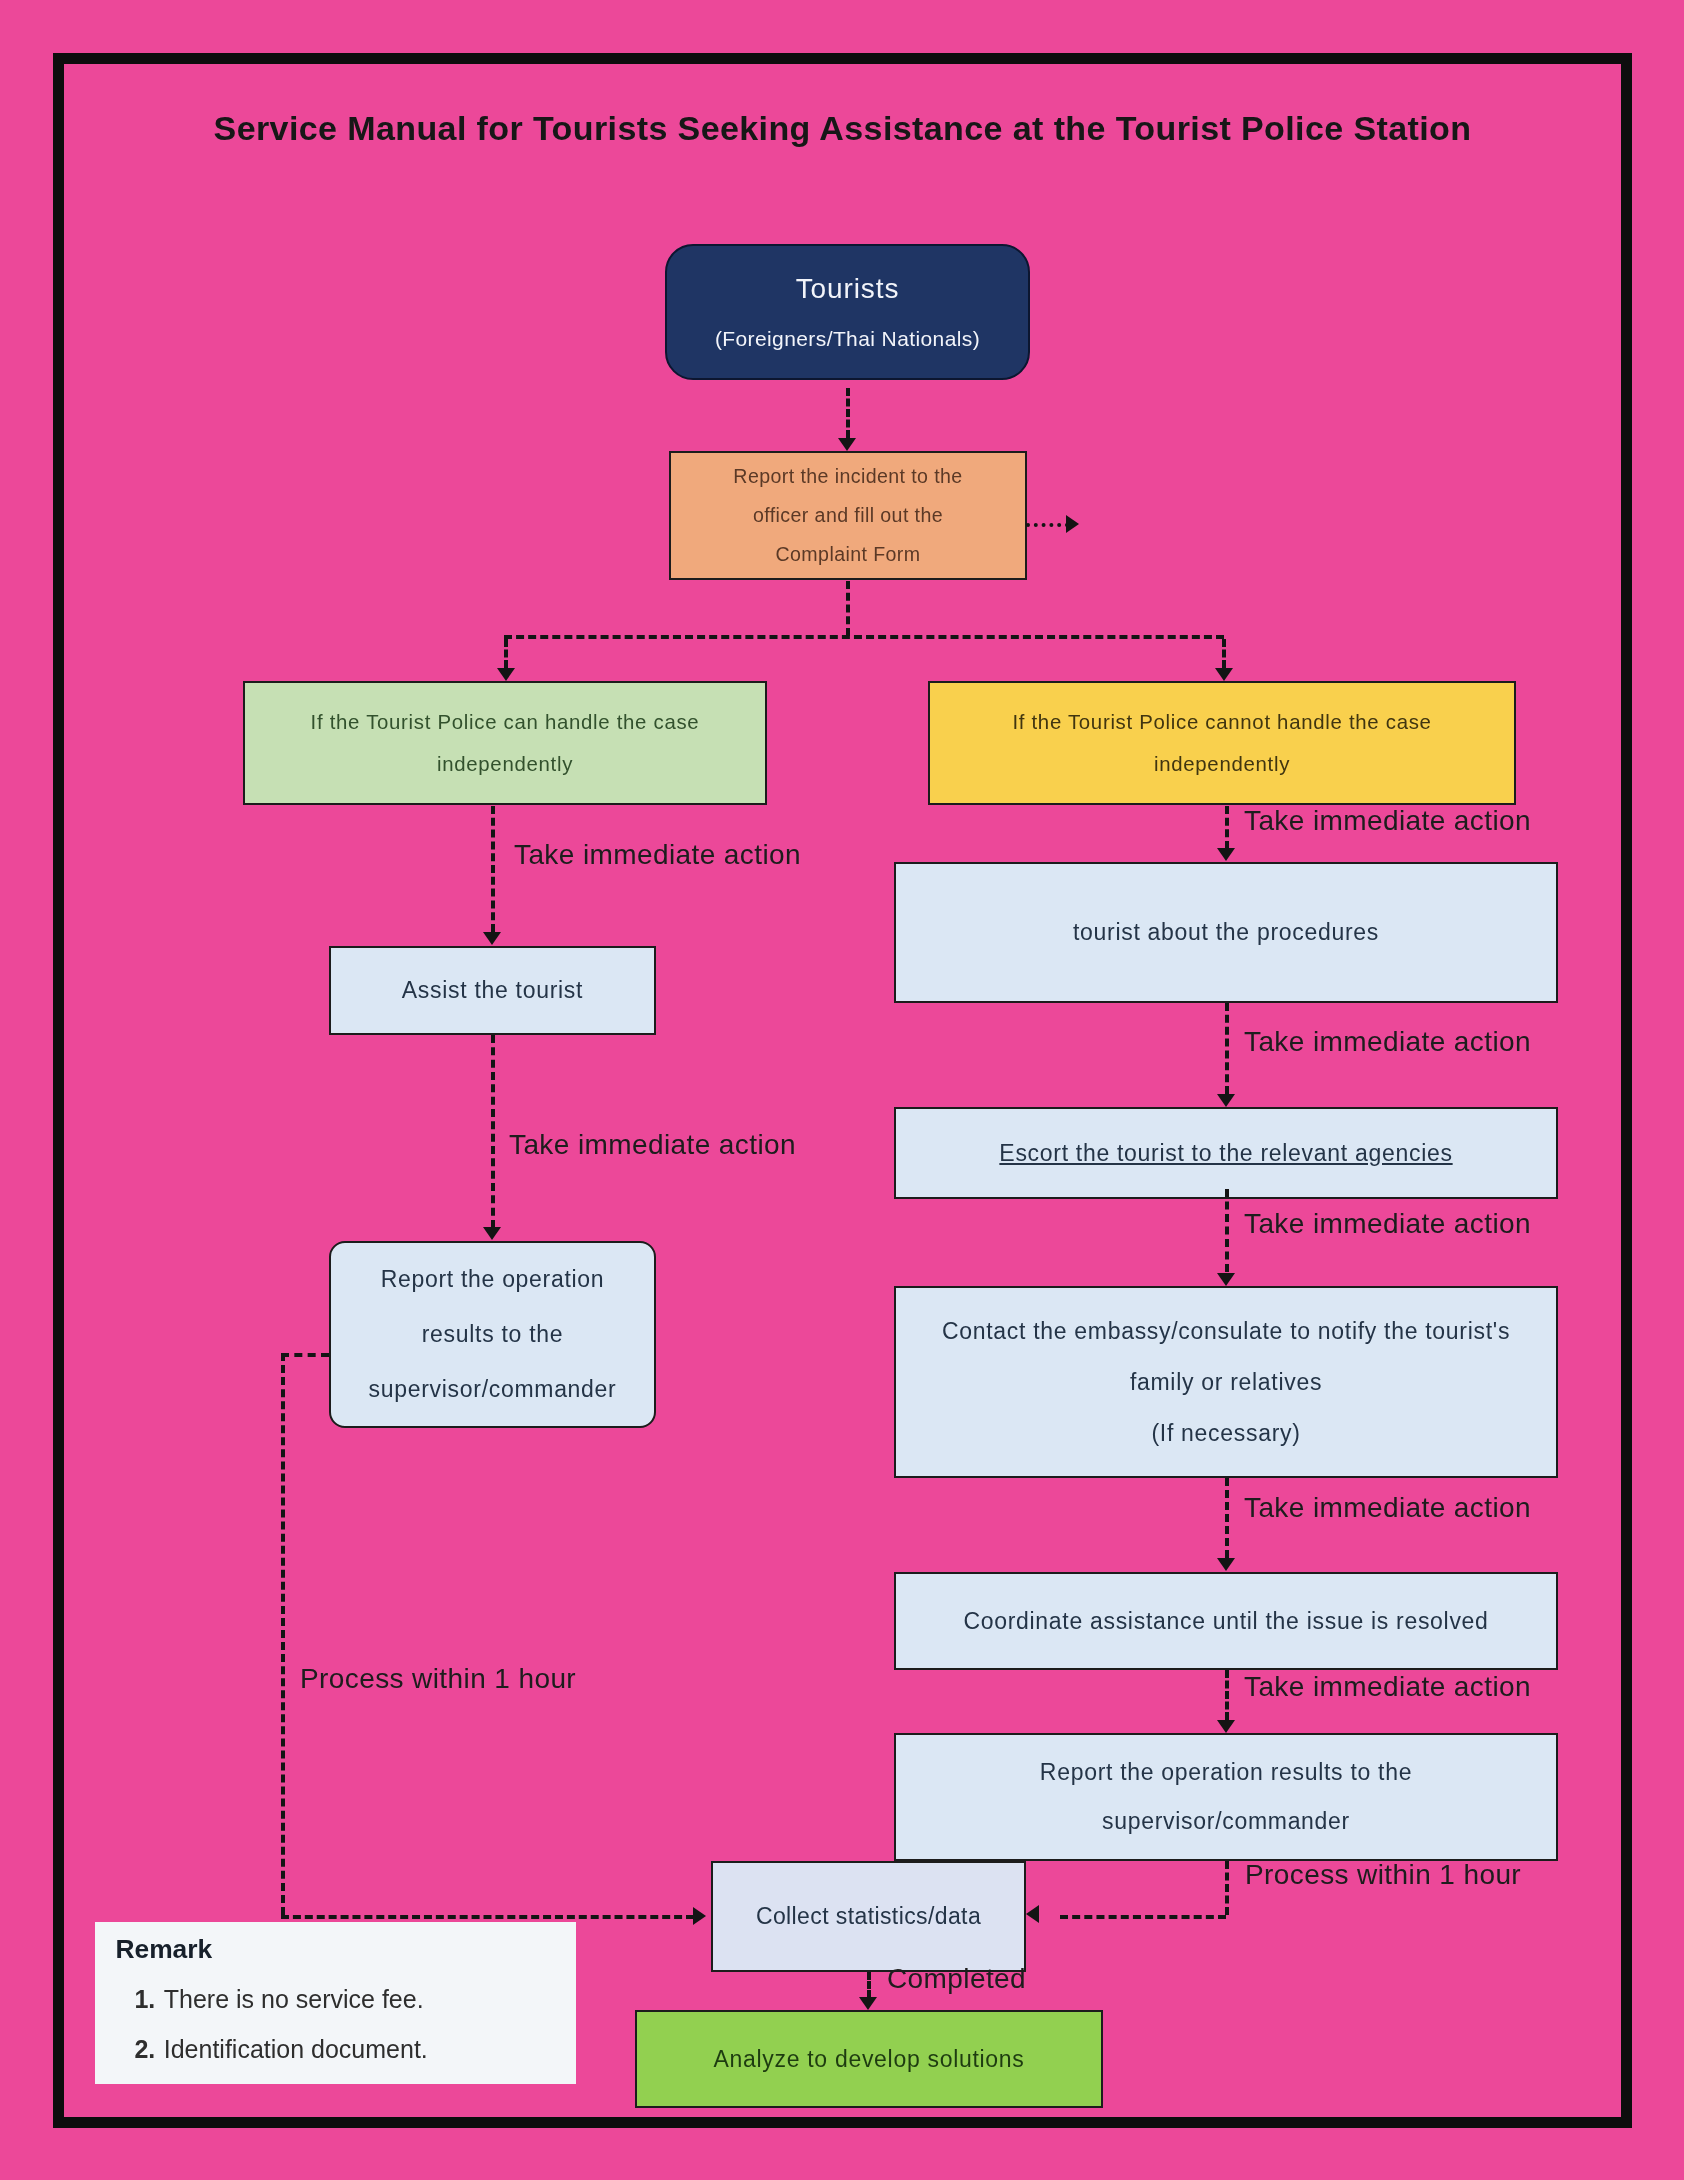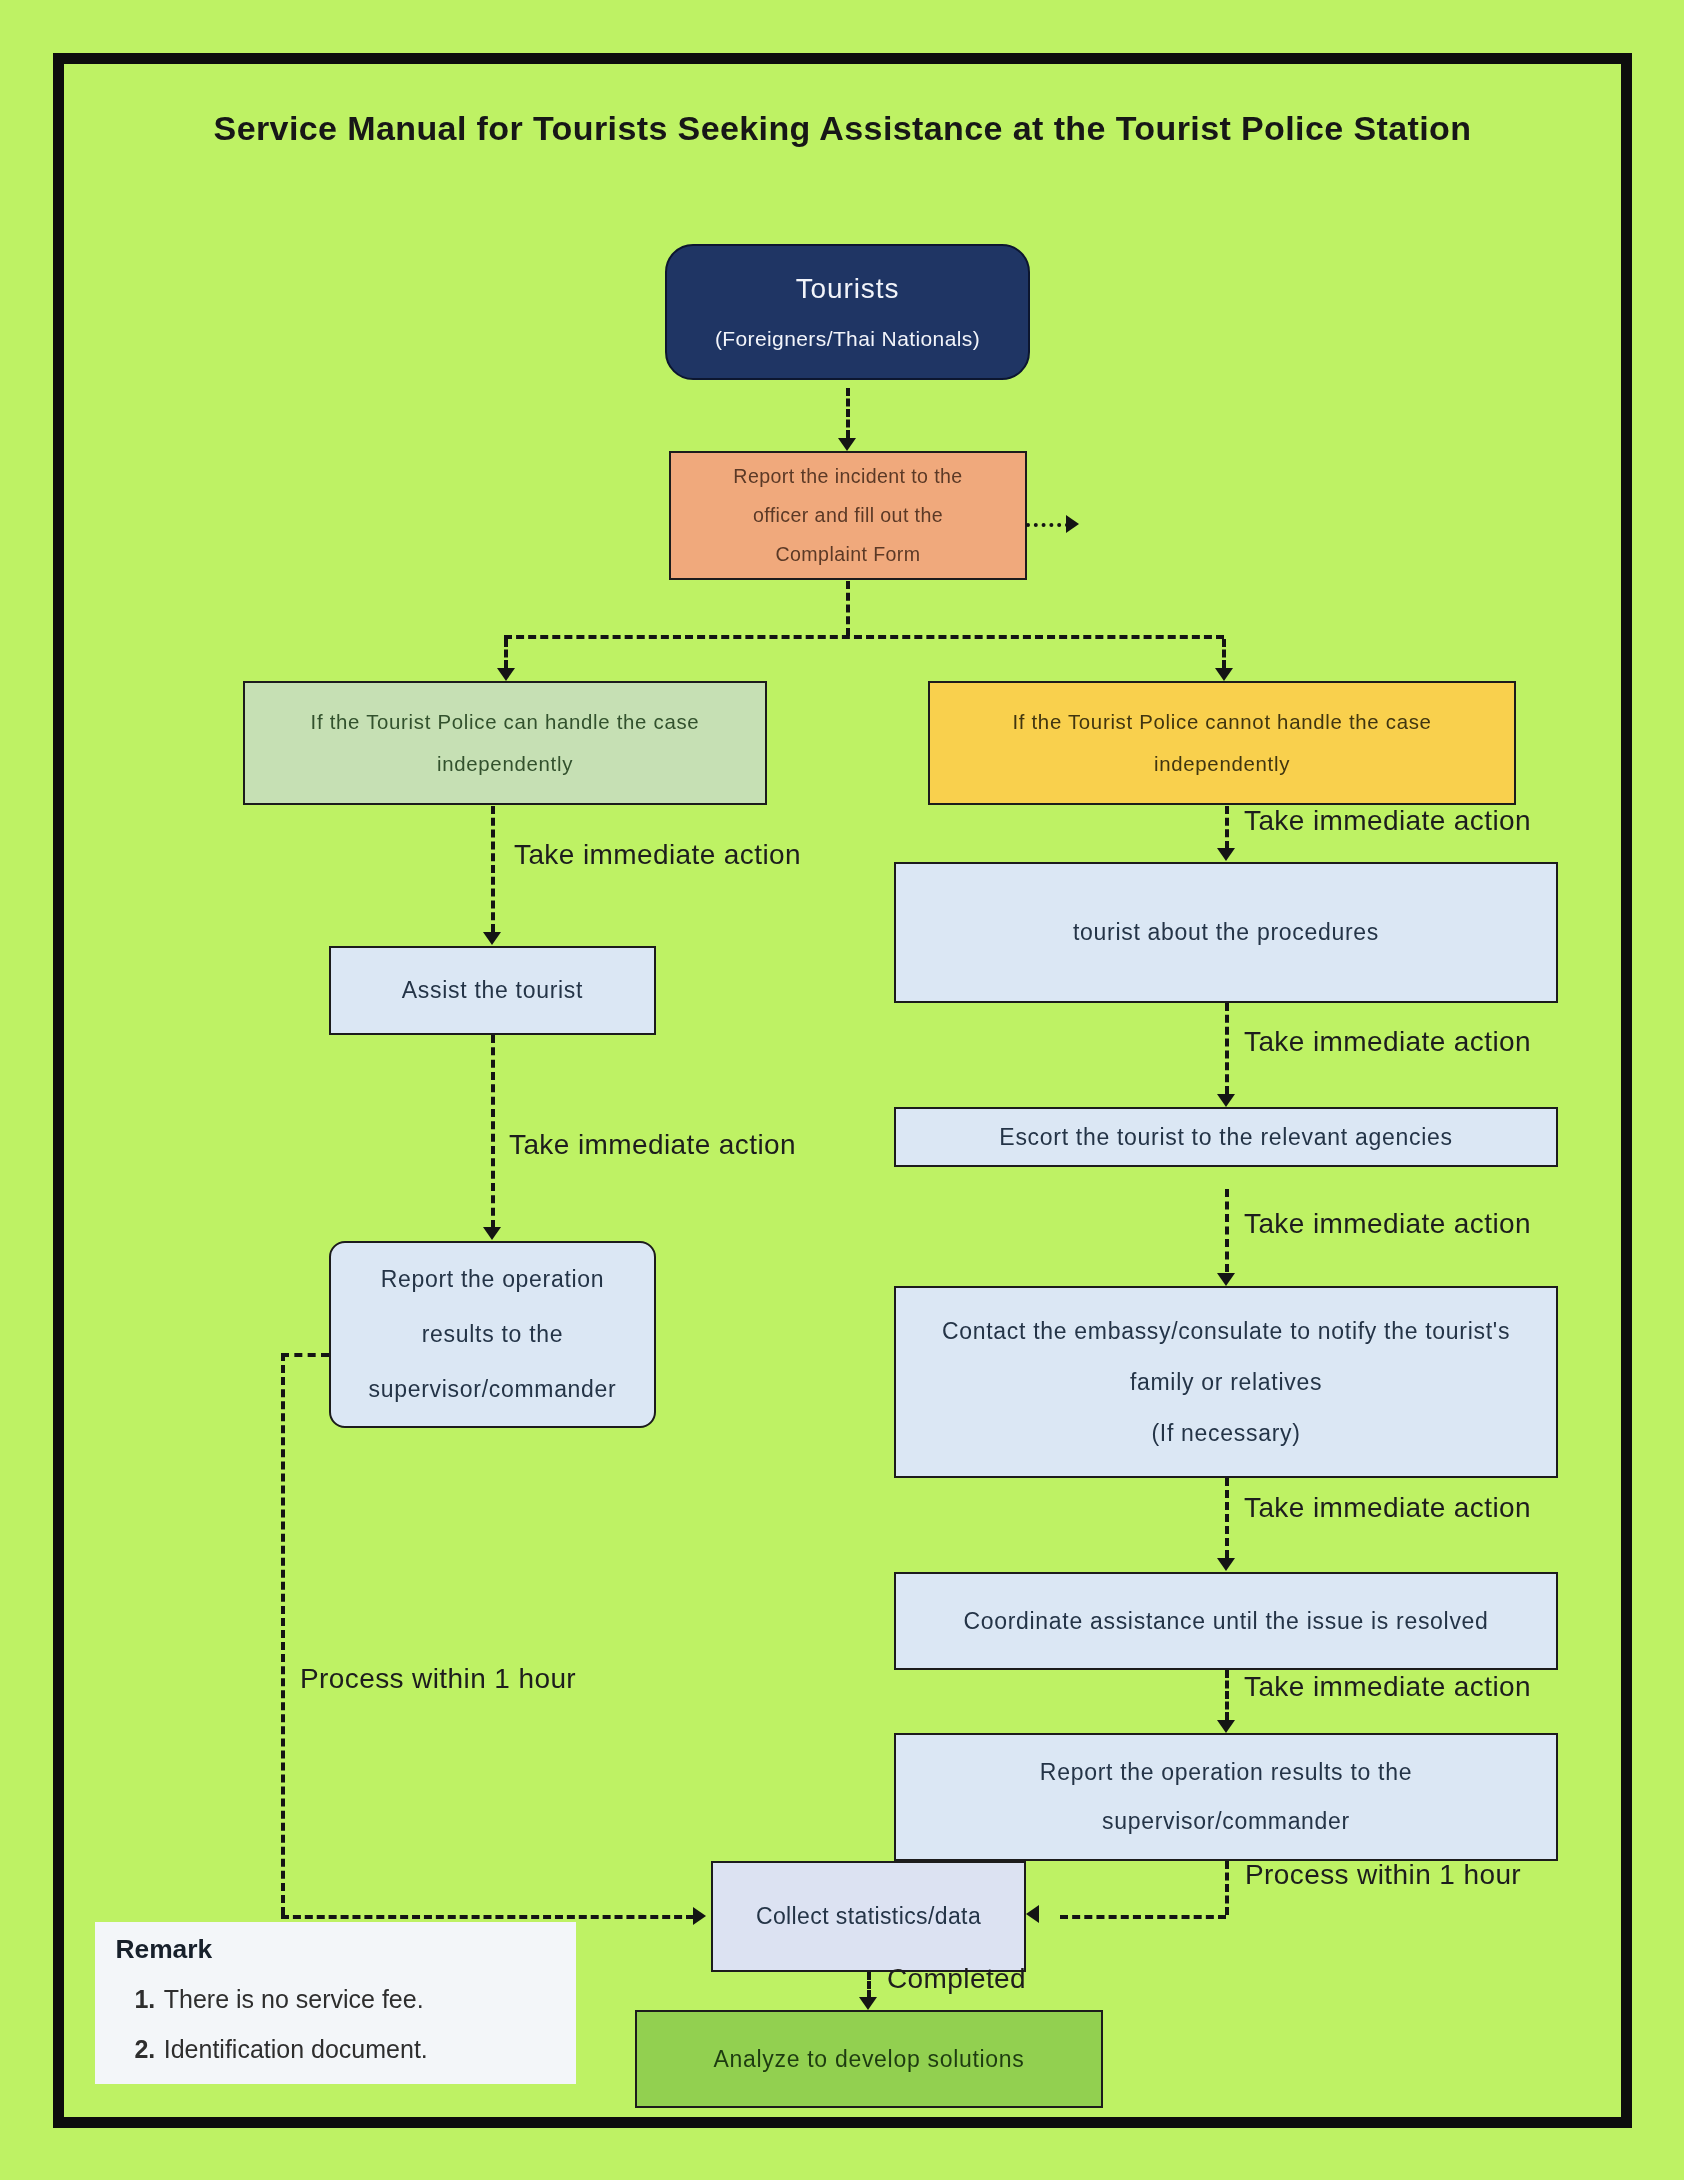--- a/index.html
+++ b/index.html
@@ -1,20 +1,20 @@
 <!DOCTYPE html>
 <html style="--c-navy: #1f3564; --c-orange: #f0a97c; --c-peach: #fbe3d3; --c-green: #c6e0b4; --c-yellow: #f9d04d; --c-light_blue: #dbe7f4; --c-lavender: #dce2f2; --c-bright_green: #92d050; --c-remark_bg: #f3f6f9; --c-line: #141414;font-size:13.6px"><head>
 <meta charset="utf-8">
 <style>
   html, body { margin: 0; padding: 0; background: #ffffff; }
   .canvas {
     position: relative;
     width: 1685px;
     height: 2181px;
-    background: #bef264;
+    background: #ec4899;
     font-family: "Liberation Sans", "DejaVu Sans", sans-serif;
     color: #1f1f1f;
     overflow: hidden;
   }
   .frame {
     position: absolute;
     left: 53px; top: 53px;
     width: 1579px; height: 2075px;
     box-sizing: border-box;
     border: 11px solid #0d0d0d;
@@ -198,21 +198,21 @@
   <div class="flow-label" style="left:1244px; top:805px;">Take immediate action</div>
 
   <div class="node bluebox lh60" style="left:894px; top:862px; width:664px; height:141px;">
     <span class="ln">tourist about the procedures</span>
   </div>
 
   <div class="vdash" style="left:1225px; top:1003px; height:91px;"></div>
   <div class="ah ah-down" style="left:1217px; top:1094px;"></div>
   <div class="flow-label" style="left:1244px; top:1026px;">Take immediate action</div>
 
-  <div class="node bluebox" style="left:894px; top:1107px; width:664px; height:60px;">
+  <div class="node bluebox" style="left:894px; top:1107px; width:664px; height:92px;text-decoration:underline;">
     <span class="ln">Escort the tourist to the relevant agencies</span>
   </div>
 
   <div class="vdash" style="left:1225px; top:1189px; height:83px;"></div>
   <div class="ah ah-down" style="left:1217px; top:1273px;"></div>
   <div class="flow-label" style="left:1244px; top:1208px;">Take immediate action</div>
 
   <div class="node bluebox lh60" style="left:894px; top:1286px; width:664px; height:192px;">
     <span class="ln">Contact the embassy/consulate to notify the tourist's</span>
     <span class="ln">family or relatives</span>

